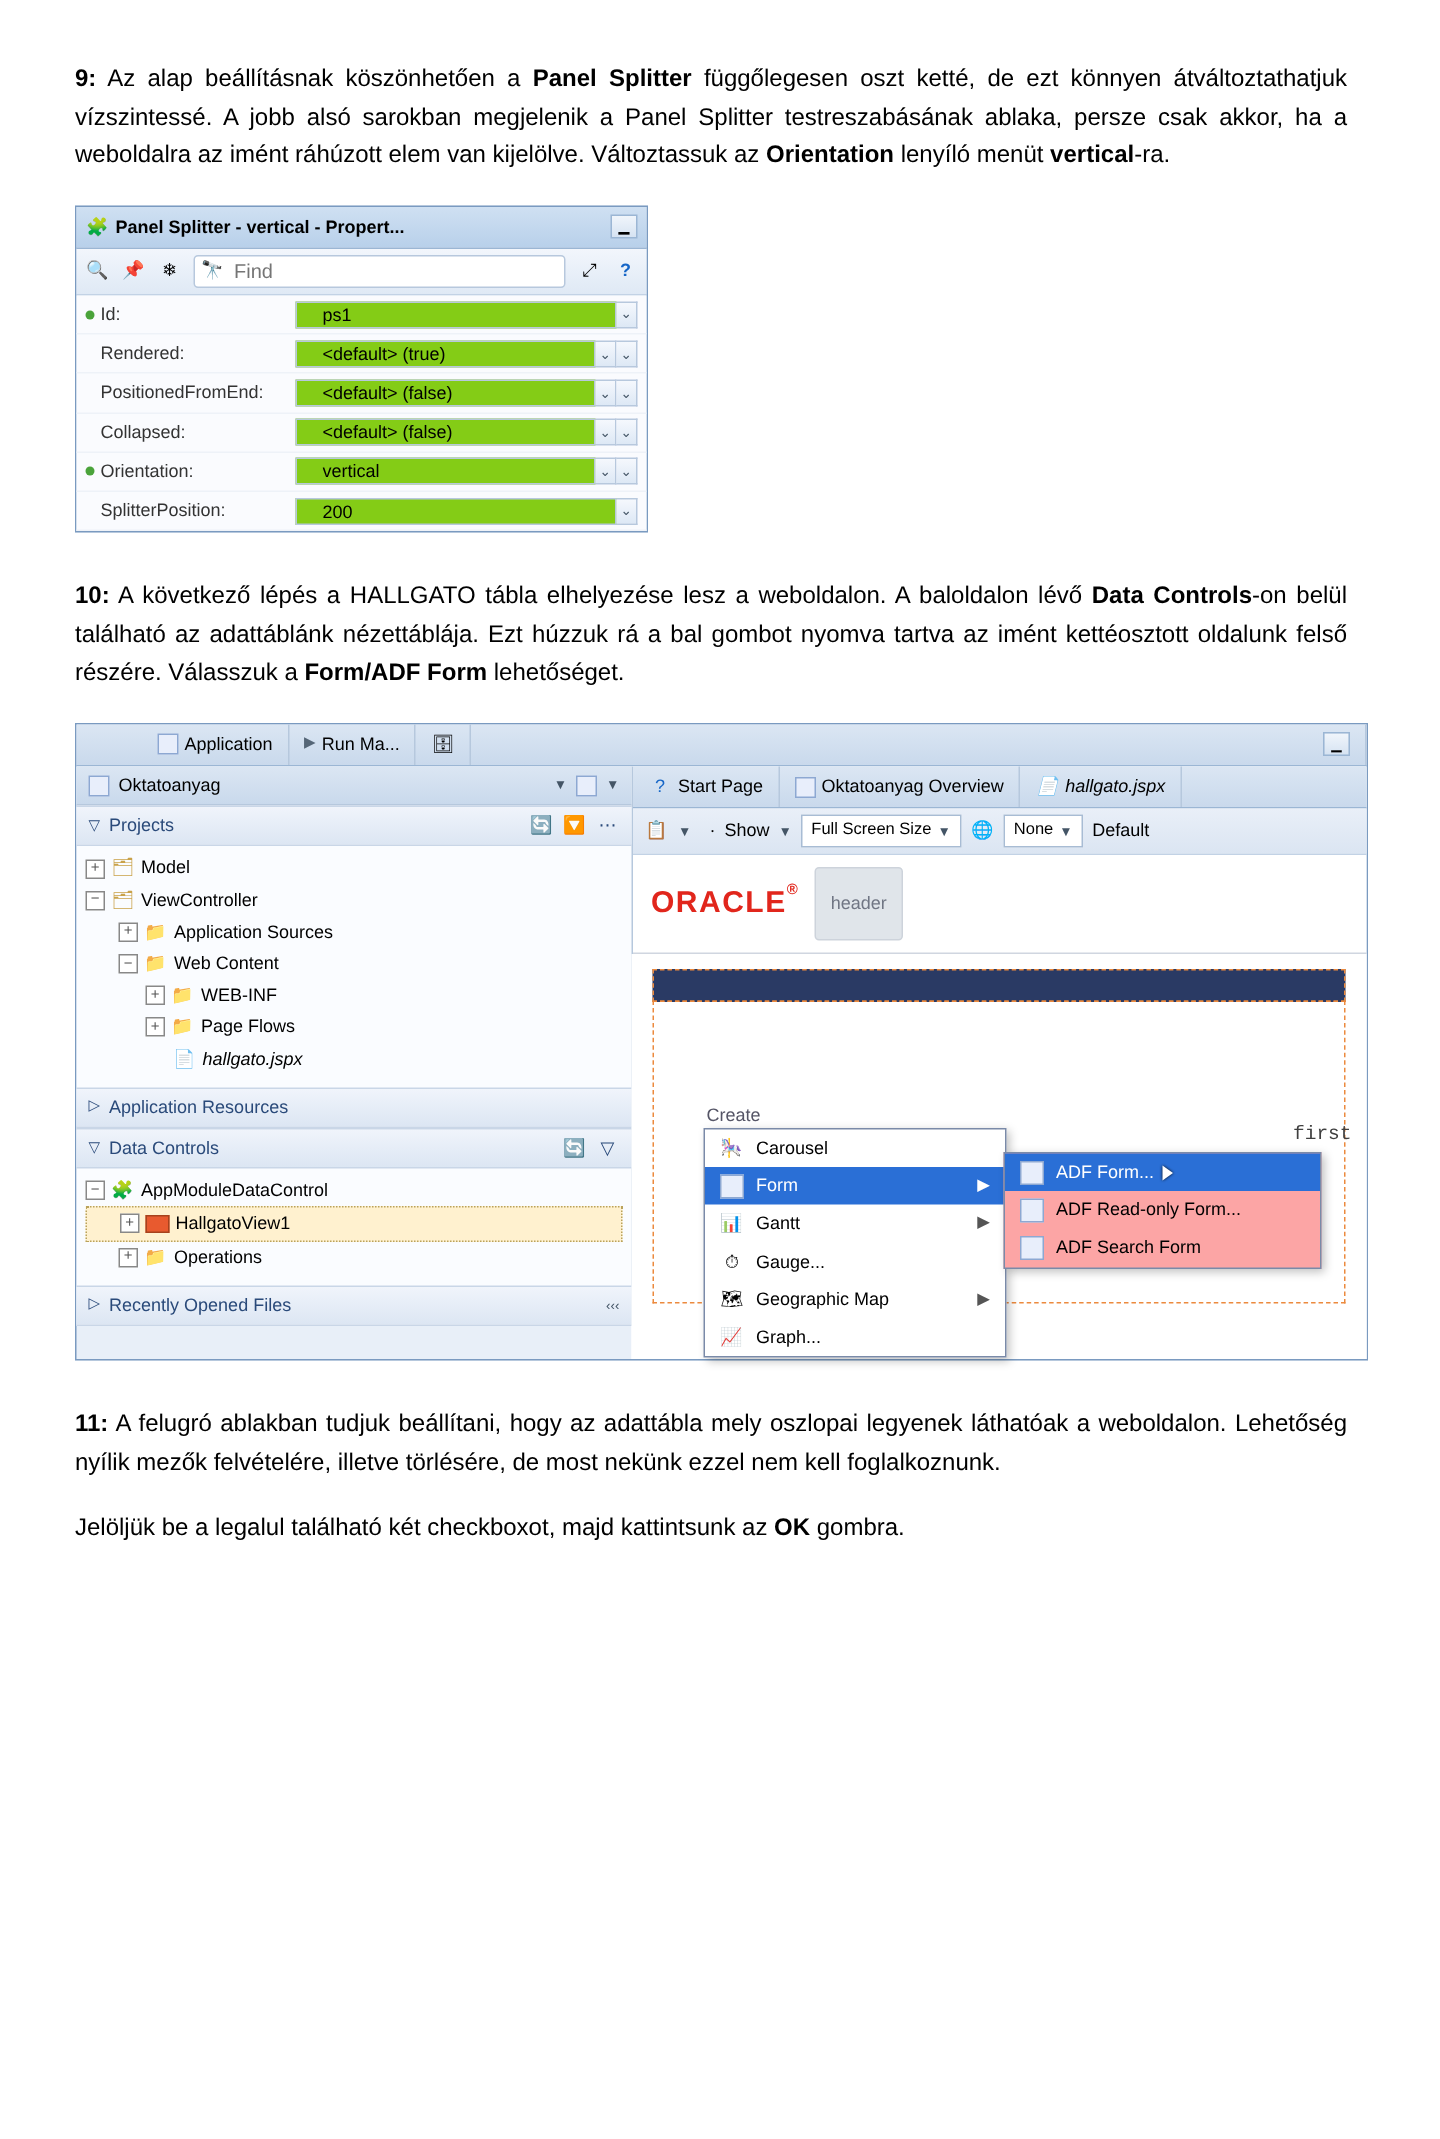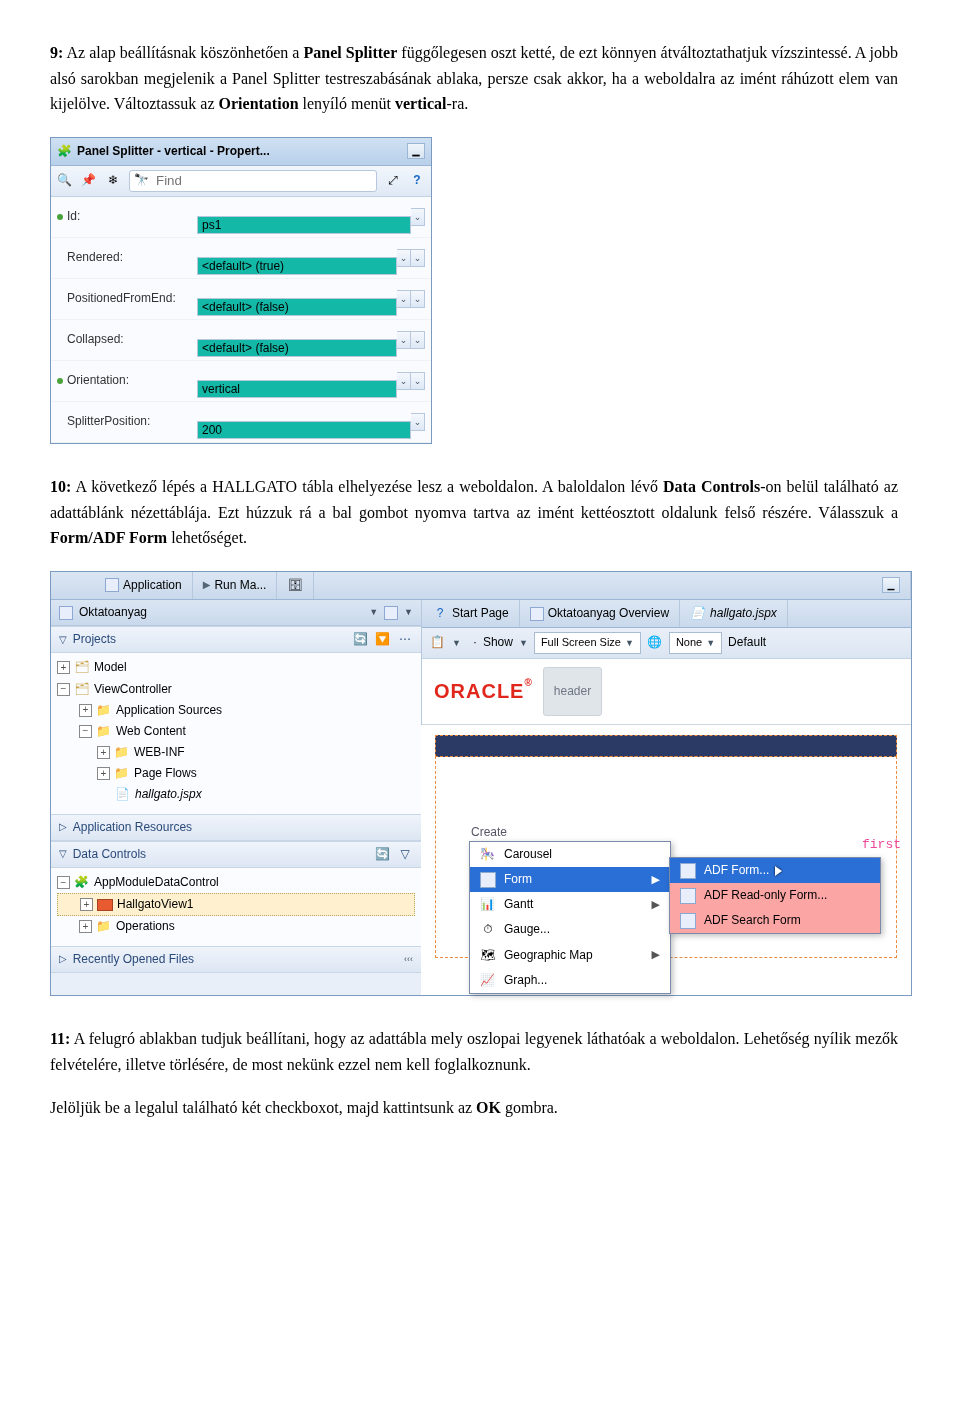--- a/index.html
+++ b/index.html
@@ -5,21 +5,21 @@
   body {
     font-family: Arial, sans-serif;
     font-size: 16px;
     line-height: 1.6;
     color: #000;
     max-width: 860px;
     margin: 0 auto;
     padding: 40px 50px;
     background: #fff;
   }
-  p { margin: 0 12px 18px 0; text-align: justify; font-family: Liberation Serif, serif; }
+  p { margin: 0 12px 18px 0; text-align: justify; }
   .bold { font-weight: bold; }
   .figure { margin: 20px 0 30px 0; }
   .panel {
     border: 1px solid #7a9ac0;
     background: #e8eff8;
     width: 380px;
     font-family: Tahoma, sans-serif;
     font-size: 12px;
   }
   .panel-title {
@@ -72,27 +72,26 @@
     gap: 4px;
   }
   .prop-value {
     flex: 1;
     display: flex;
     align-items: center;
   }
   .prop-value input {
     flex: 1;
     border: 1px solid #b7c8dd;
-    background: #14b8a6;
+    background: #84cc16;
     font-family: Tahoma, sans-serif;
     font-size: 12px;
-    padding: 2px 4px;
+    padding: 2px 17px;
     height: 18px;
     box-sizing: border-box;
-    margin-top: 16px;
   }
   .dd {
     width: 14px;
     height: 18px;
     border: 1px solid #b7c8dd;
     border-left: none;
     background: linear-gradient(#f5f8fd,#dde8f5);
     display: inline-flex;
     align-items: center;
     justify-content: center;
@@ -235,21 +234,21 @@
     height: 200px;
     margin-top: -1px;
     position: relative;
   }
   .ghost-first {
     position: absolute;
     right: 10px;
     top: 110px;
     font-family: "Courier New", monospace;
     font-size: 13px;
-    color: #ec4899;
+    color: #404040;
   }
   .ghost-create {
     position: absolute;
     left: 50px;
     top: 98px;
     font-family: Tahoma, sans-serif;
     font-size: 12px;
     color: #556;
   }
   .ctx {

